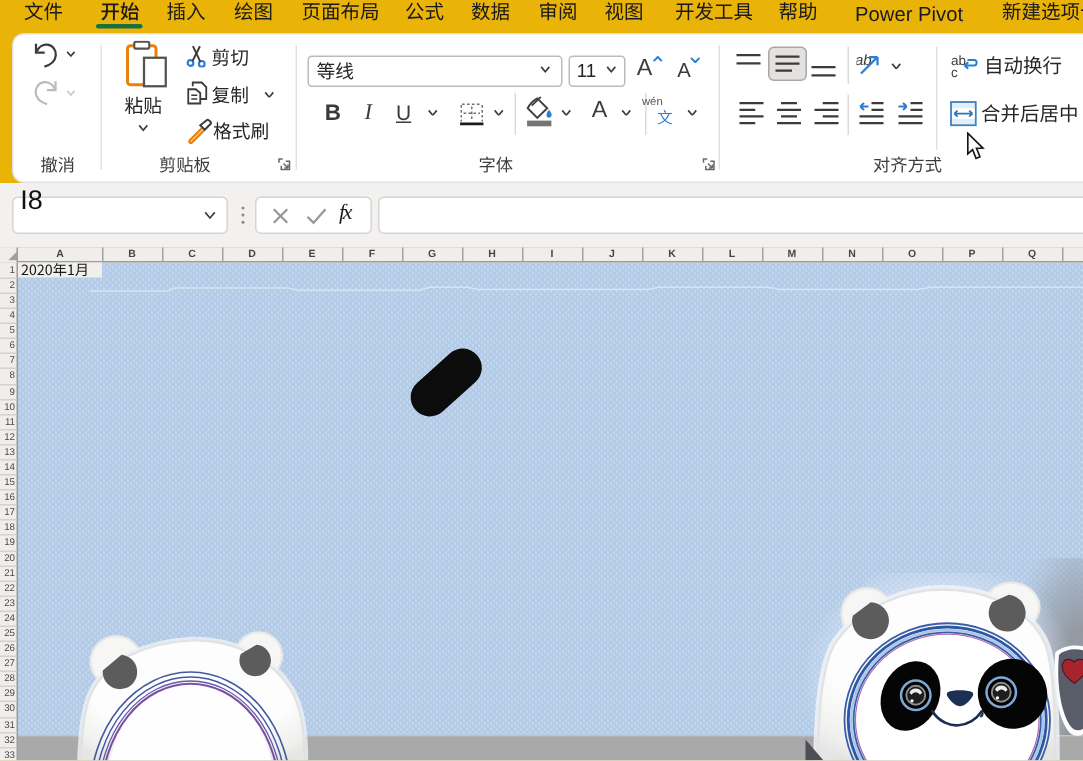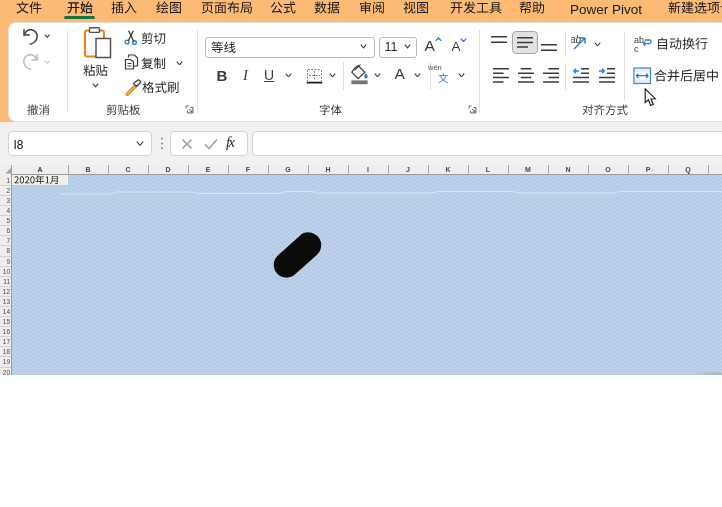--- a/index.html
+++ b/index.html
@@ -1,15 +1,15 @@
 <!DOCTYPE html>
 <html><head><meta charset="utf-8"><style>
 *{margin:0;padding:0;box-sizing:border-box}
 html,body{width:722px;height:507px;overflow:hidden;font-family:"Liberation Sans",sans-serif;}
-#root{position:relative;width:722px;height:375px;background:#fdba74;overflow:hidden}
+#root{position:relative;width:722px;height:507px;background:#eab308;overflow:hidden}
 .abs{position:absolute}
 .lat{position:absolute;white-space:pre;color:#262626}
 </style></head><body>
 <div id="root">
 <svg style="position:absolute;left:15.5px;top:0.5px;overflow:visible" width="26.0" height="13" viewBox="0 0 2000 1000">
       <g transform="translate(0,880) scale(1,-1)">
         <path fill="#1b1b1b" d="M423 823C453 774 485 707 497 666L580 693C566 734 531 799 501 847ZM50 664V590H206C265 438 344 307 447 200C337 108 202 40 36 -7C51 -25 75 -60 83 -78C250 -24 389 48 502 146C615 46 751 -28 915 -73C928 -52 950 -20 967 -4C807 36 671 107 560 201C661 304 738 432 796 590H954V664ZM504 253C410 348 336 462 284 590H711C661 455 592 344 504 253Z M1317 341V268H1604V-80H1679V268H1953V341H1679V562H1909V635H1679V828H1604V635H1470C1483 680 1494 728 1504 775L1432 790C1409 659 1367 530 1309 447C1327 438 1359 420 1373 409C1400 451 1425 504 1446 562H1604V341ZM1268 836C1214 685 1126 535 1032 437C1045 420 1067 381 1075 363C1107 397 1137 437 1167 480V-78H1239V597C1277 667 1311 741 1339 815Z"></path>
       </g>
     </svg>
 <svg style="position:absolute;left:66.5px;top:0.5px;overflow:visible" width="26.0" height="13" viewBox="0 0 2000 1000">
@@ -282,21 +282,21 @@
 <svg style="position:absolute;left:581.5px;top:103.8px;overflow:visible" width="46.0" height="11.5" viewBox="0 0 4000 1000">
       <g transform="translate(0,880) scale(1,-1)">
         <path fill="#3c3c3c" d="M502 394C549 323 594 228 610 168L676 201C660 261 612 353 563 422ZM91 453C152 398 217 333 275 267C215 139 136 42 45 -17C63 -32 86 -60 98 -78C190 -12 268 80 329 203C374 147 411 94 435 49L495 104C466 156 419 218 364 281C410 396 443 533 460 695L411 709L398 706H70V635H378C363 527 339 430 307 344C254 399 198 453 144 500ZM765 840V599H482V527H765V22C765 4 758 -1 741 -2C724 -2 668 -3 605 0C615 -23 626 -58 630 -79C715 -79 766 -77 796 -64C827 -51 839 -28 839 22V527H959V599H839V840Z M1655 336V-80H1733V336ZM1266 338V226C1266 140 1251 45 1121 -25C1139 -38 1167 -64 1179 -80C1323 1 1341 118 1341 224V338ZM1669 672C1628 609 1571 559 1501 519C1426 560 1363 611 1317 672ZM1436 825C1455 798 1475 765 1488 737H1062V672H1239C1288 596 1352 533 1430 483C1320 434 1186 403 1041 385C1055 368 1077 334 1084 317C1239 343 1382 380 1502 441C1619 382 1760 345 1921 327C1930 347 1949 378 1965 395C1817 408 1685 438 1575 483C1651 533 1713 594 1759 672H1936V737H1572C1559 769 1531 812 1506 844Z M2440 818C2466 771 2496 707 2508 667H2068V594H2341C2329 364 2304 105 2046 -23C2066 -37 2090 -63 2101 -82C2291 17 2366 183 2398 361H2756C2740 135 2720 38 2691 12C2678 2 2665 0 2643 0C2616 0 2546 1 2474 7C2489 -13 2499 -44 2501 -66C2568 -71 2634 -72 2669 -69C2708 -67 2733 -60 2756 -34C2795 5 2815 114 2835 398C2837 409 2838 434 2838 434H2410C2416 487 2420 541 2423 594H2936V667H2514L2585 698C2571 738 2540 799 2512 846Z M3709 791C3761 755 3823 701 3853 665L3905 712C3875 747 3811 798 3760 833ZM3565 836C3565 774 3567 713 3570 653H3055V580H3575C3601 208 3685 -82 3849 -82C3926 -82 3954 -31 3967 144C3946 152 3918 169 3901 186C3894 52 3883 -4 3855 -4C3756 -4 3678 241 3653 580H3947V653H3649C3646 712 3645 773 3645 836ZM3059 24 3083 -50C3211 -22 3395 20 3565 60L3559 128L3345 82V358H3532V431H3090V358H3270V67Z"></path>
       </g>
     </svg>
 <svg class="abs" style="left:644px;top:87.5px;z-index:50" width="16" height="20" viewBox="0 0 16 20">
 <path d="M1.2,0.8 L1.2,14.6 L4.4,11.8 L6.7,17.6 L9.3,16.5 L7,10.9 L11.3,10.7 Z" fill="#fdfdfd" stroke="#161616" stroke-width="1.1"></path>
     </svg>
 <div class="abs" style="left:0px;top:122px;width:722px;height:42.5px;background:#f2f1f0"></div>
 <div class="abs" style="left:7.5px;top:130.7px;width:144.5px;height:25.5px;background:#fff;border:1px solid #d6d4d2;border-radius:4px"></div>
-<div class="lat" style="left:13.5px;top:138px;font-size:12px;color:#111">I8</div>
+<div class="lat" style="left:13.5px;top:123px;font-size:18px;color:#111">I8</div>
 <svg style="position:absolute;left:136px;top:141px" width="8" height="5" viewBox="0 0 8 5">
       <path d="M0.8,0.6 L4.0,4.3 L7.2,0.6" fill="none" stroke="#3b3b3b" stroke-width="1.1"></path>
     </svg>
 <svg class="abs" style="left:160px;top:137px" width="4" height="13" viewBox="0 0 4 13">
       <circle cx="2" cy="1.6" r="1" fill="#8a8886"></circle>
       <circle cx="2" cy="6.4" r="1" fill="#8a8886"></circle>
       <circle cx="2" cy="11.2" r="1" fill="#8a8886"></circle>
     </svg>
 <div class="abs" style="left:169.5px;top:130.7px;width:78px;height:25.5px;background:#fff;border:1px solid #d6d4d2;border-radius:4px"></div>
 <svg class="abs" style="left:181px;top:137.5px" width="12" height="12" viewBox="0 0 12 12">

